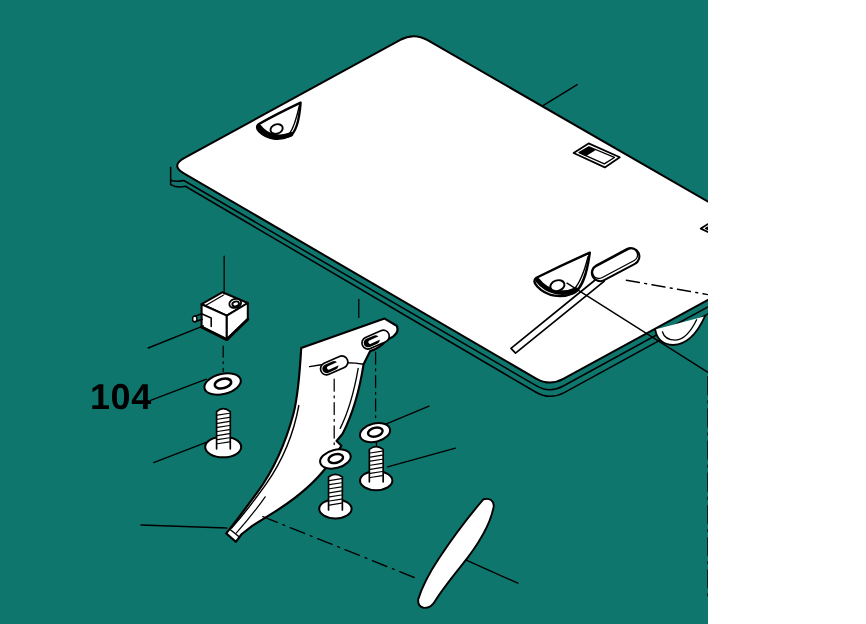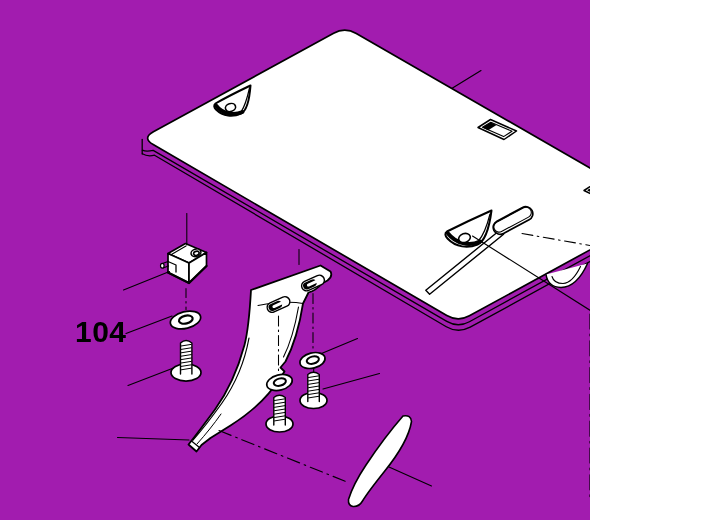--- a/index.html
+++ b/index.html
@@ -1,16 +1,16 @@
 <!DOCTYPE html>
 <html><head>
 <meta charset="utf-8">
 <style>
   html,body{margin:0;padding:0;background:#fff;}
-  #stage{position:relative;width:590px;height:520px;background:#a21caf;overflow:hidden;
+  #stage{position:relative;width:590px;height:520px;background:#0f766e;overflow:hidden;
          font-family:"Liberation Sans",sans-serif;}
   #stage svg{position:absolute;left:0;top:0;}
   .callout{position:absolute;left:75px;top:317px;font-size:30px;font-weight:700;
            color:#000;letter-spacing:0.5px;line-height:1;}
 </style>
 </head>
 <body>
 
 <div id="stage">
 <svg width="722" height="520" viewBox="0 0 722 520">

